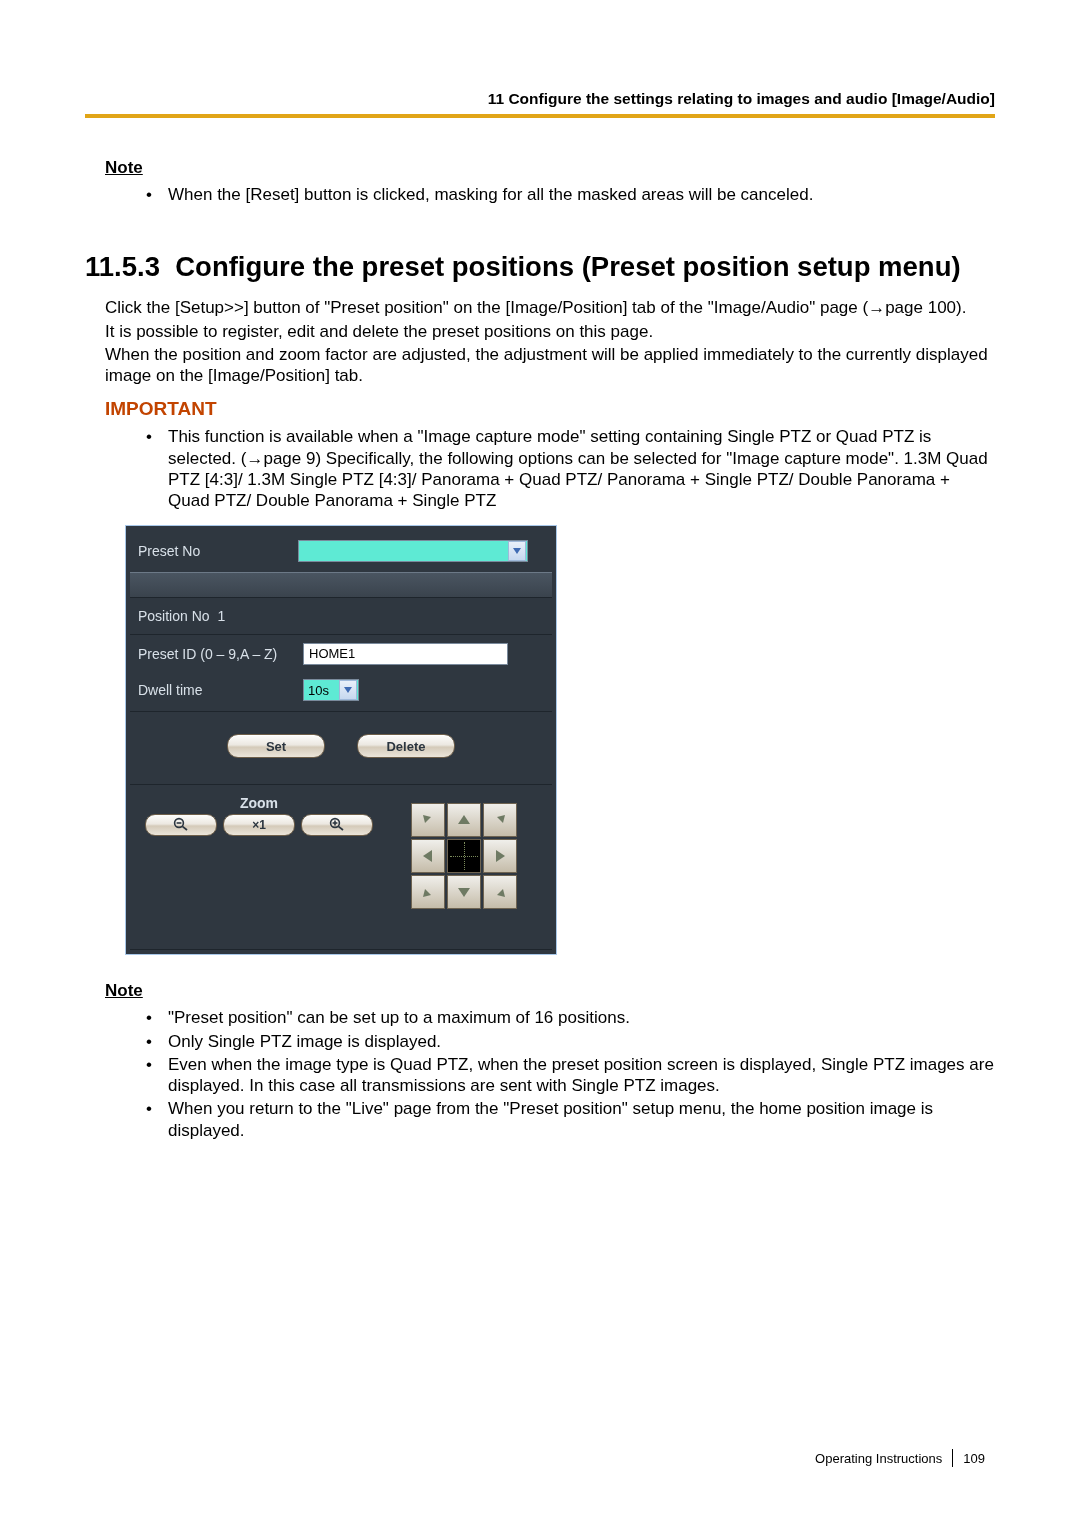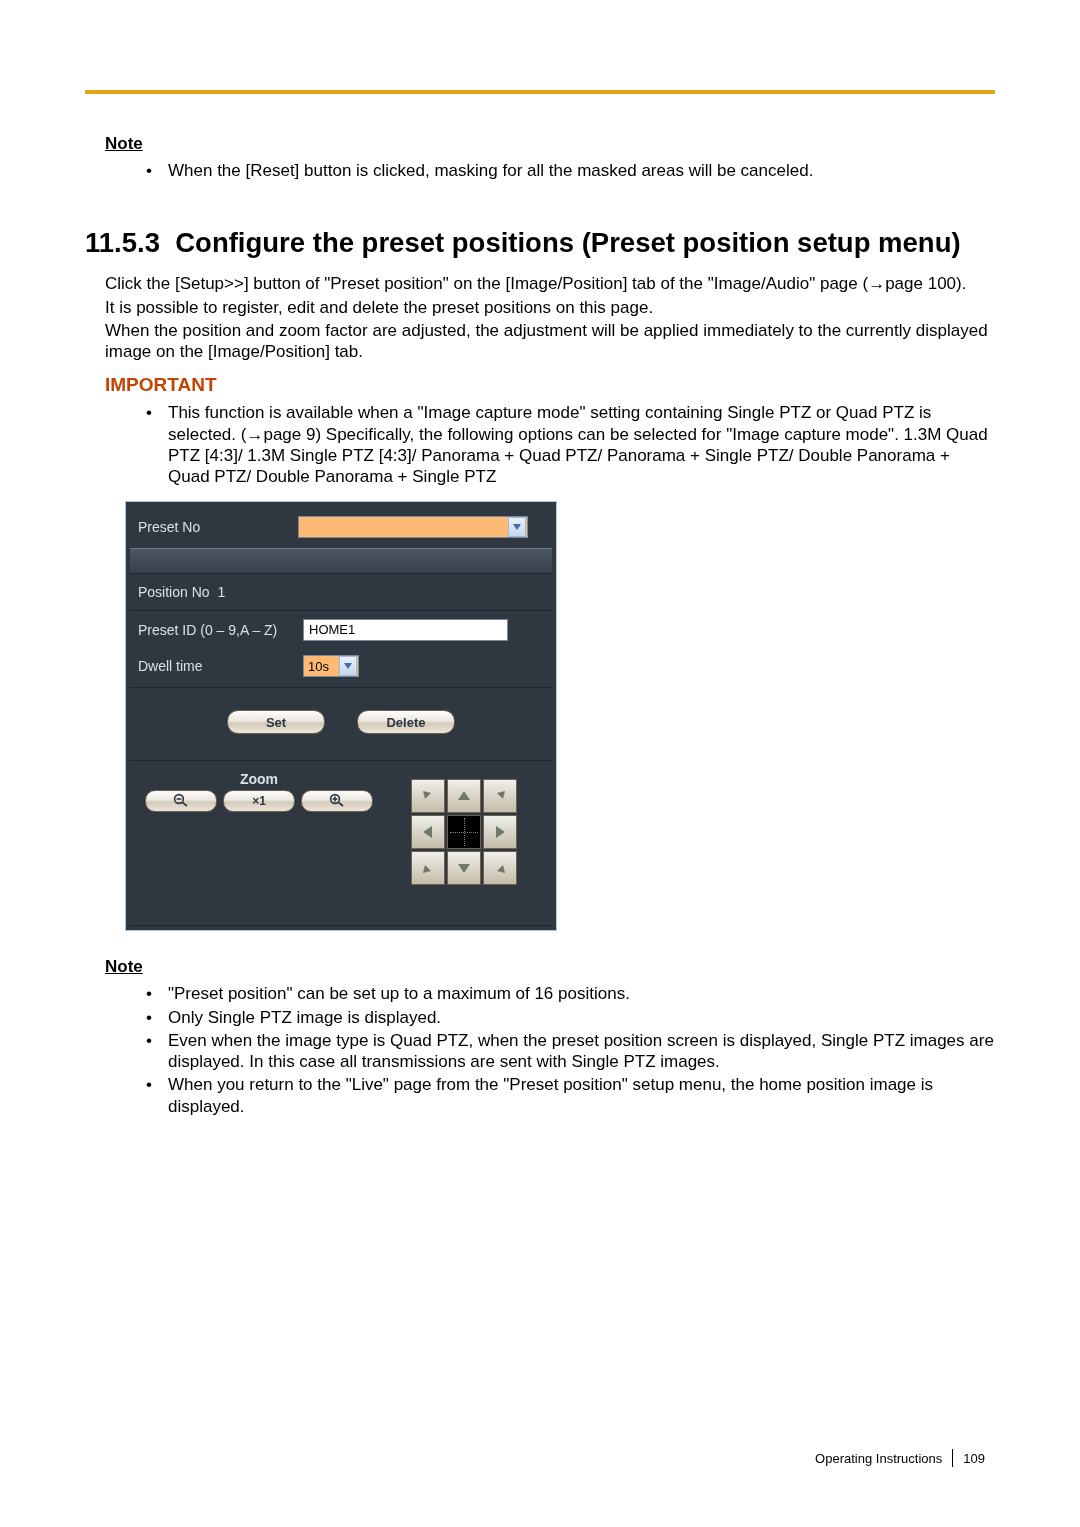--- a/index.html
+++ b/index.html
@@ -102,21 +102,21 @@
   .ui-label {
     flex: 0 0 160px;
     color: #d8e0e8;
     white-space: nowrap;
   }
   .ui-select {
     display: inline-flex;
     align-items: center;
     justify-content: flex-end;
     height: 22px;
-    background: #fdba74;
+    background: #5eead4;
     border: 1px solid #7a8a9c;
     box-sizing: border-box;
     padding: 0 1px 0 4px;
     color: #000;
     font-size: 13px;
   }
   .ui-select .cv {
     flex: 1;
   }
   .ui-select .dd-btn {
@@ -252,20 +252,21 @@
     width:1px;
     height:18px;
     background:#000;
   }
 </style>
 </head>
 <body>
 
 <div class="page">
 
+  <div class="header-line">11 Configure the settings relating to images and audio [Image/Audio]</div>
   <div class="gold-rule"></div>
 
   <div class="note-heading">Note</div>
   <ul class="doc-list">
     <li>When the [Reset] button is clicked, masking for all the masked areas will be canceled.</li>
   </ul>
 
   <div class="section-title">
     <span>11.5.3</span>&nbsp;
     <span>Configure the preset positions (Preset position setup menu)</span>

